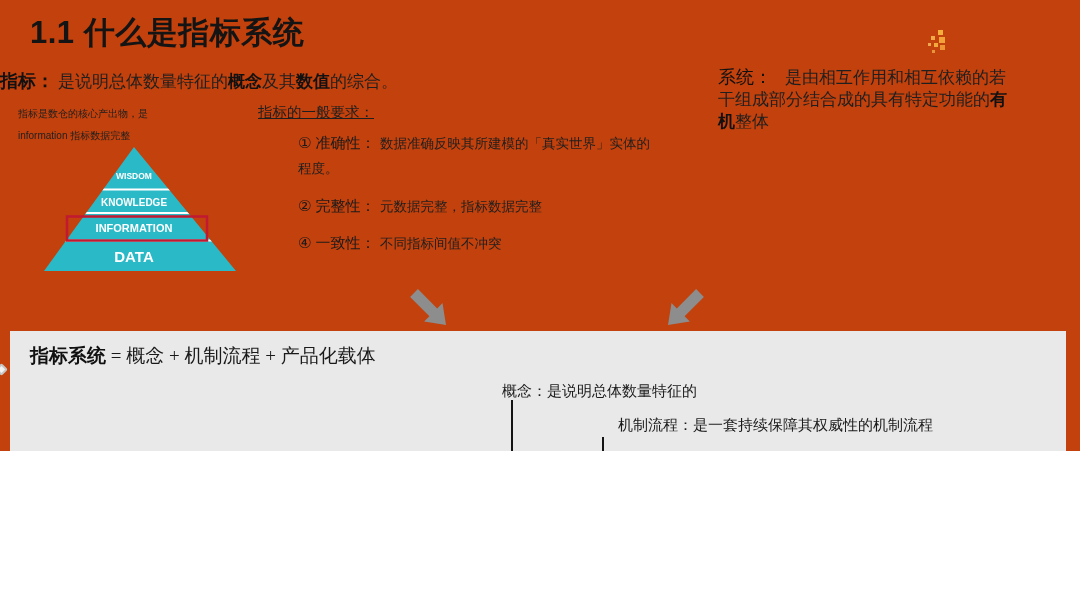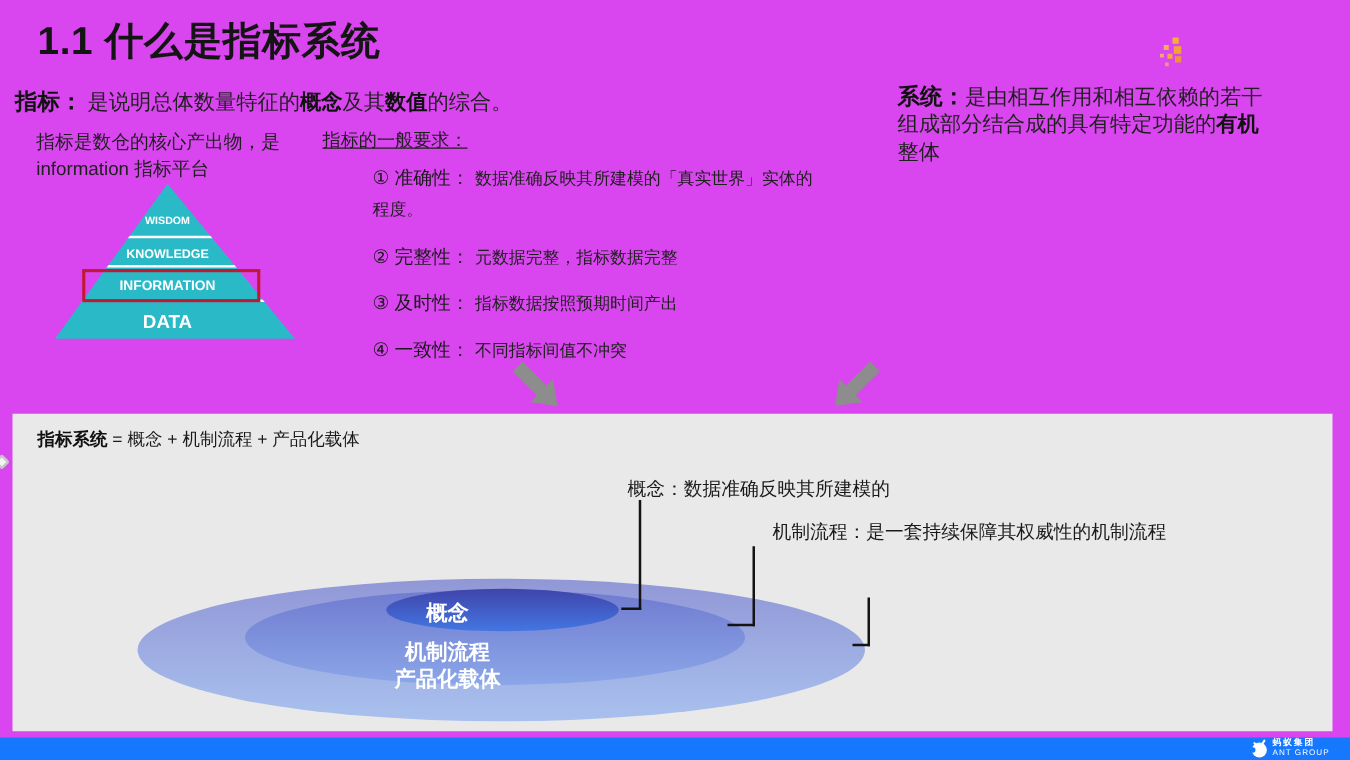--- a/index.html
+++ b/index.html
@@ -1,61 +1,61 @@
 <!DOCTYPE html>
 <html><head>
 <meta charset="utf-8">
 <style>
   * { margin:0; padding:0; box-sizing:border-box; }
   html,body { background:#ffffff; }
   body { font-family:"Liberation Sans","DejaVu Sans",sans-serif; color:#1a1a1a; }
-  #slide { position:relative; width:1080px; height:608px; background:#d946ef; overflow:hidden; }
+  #slide { position:relative; width:1080px; height:451px; background:#c2410c; overflow:hidden; }
 
   
   .title { position:absolute; left:30px; top:12px; font-size:31px; font-weight:700; color:#141414; letter-spacing:0.5px; }
 
   .datafun-logo { position:absolute; left:928px; top:24px; width:136px; height:36px; }
   .df-dots { position:absolute; left:0; top:6px; width:24px; height:28px; }
   .df-dots i { position:absolute; display:block; }
   .df-text { position:absolute; left:22px; top:0px; font-size:28px; font-weight:700; letter-spacing:-0.5px;
              background:linear-gradient(90deg,#f2ab3b 0%, #ed8a33 45%, #e0452e 100%);
              -webkit-background-clip:text; background-clip:text; -webkit-text-fill-color:transparent; }
 
-  .metric-def { position:absolute; left:12px; top:69px; font-size:17px; color:#1f1f1f; }
+  .metric-def { position:absolute; left:0; top:69px; font-size:17px; color:#1f1f1f; }
   .metric-def .term { font-size:18px; font-weight:700; color:#111; margin-right:4px; }
   .metric-def b { font-weight:700; color:#111; }
 
-  .metric-note { position:absolute; left:29px; top:103px; font-size:15px; line-height:22px; color:#1f1f1f; }
+  .metric-note { position:absolute; left:18px; top:103px; font-size:10px; line-height:22px; color:#1f1f1f; }
 
   
   .pyramid { position:absolute; left:36px; top:144px; }
 
   
   .reqs { position:absolute; left:258px; top:103px; width:372px; }
   .reqs .req-heading { font-size:14.5px; color:#1f1f1f; margin-bottom:9px;text-decoration:underline; }
   .req-item { margin-left:40px; margin-bottom:13px; width:356px; line-height:1.55; }
   .req-item .req-label { font-size:15px; color:#1a1a1a; }
   .req-item .req-desc  { font-size:13.5px; color:#1f1f1f; }
 
   
   .system-def { position:absolute; left:718px; top:66px; width:302px; font-size:17px; line-height:22px; color:#1f1f1f; }
-  .system-def .term { font-size:18px; font-weight:700; color:#111; margin-right:0; }
+  .system-def .term { font-size:18px; font-weight:400; color:#111; margin-right:13px; }
   .system-def b { font-weight:700; color:#111; }
 
   
   .big-arrow { position:absolute; width:48px; height:48px; }
   .arrow-left  { left:402px; top:281px; }
   .arrow-right { left:664px; top:281px; transform:scaleX(-1); }
 
   
   .panel { position:absolute; left:10px; top:331px; width:1056px; height:254px; background:#e9e9e9; }
   .comment-anchor { position:absolute; left:-3px; top:365px; width:9px; height:9px; border:2px solid #c6c6c6;
                     border-radius:2px; transform:rotate(45deg); background:#f3f3f3; }
 
-  .formula { position:absolute; left:30px; top:343px; font-size:14px; color:#1a1a1a; }
+  .formula { position:absolute; left:30px; top:343px; font-size:19px; color:#1a1a1a;font-family:Liberation Serif, serif; }
   .formula .fbold { font-weight:700; color:#111; }
 
   
   .ellipse { position:absolute; border-radius:50%; }
   .ellipse-outer  { left:110px; top:463px; width:582px; height:114px;
                     background:linear-gradient(180deg,#9197d6 0%, #a9c1ee 100%); }
   .ellipse-middle { left:196px; top:472px; width:400px; height:76px;
                     background:linear-gradient(180deg,#707bd0 0%, #8ba6e8 100%); }
   .ellipse-inner  { left:309px; top:471px; width:186px; height:34px;
                     background:linear-gradient(180deg,#4044aa 0%, #4376e2 100%); }
@@ -102,21 +102,21 @@
       <i style="left:4px;top:20px;width:3px;height:3px;background:#f6b84f;opacity:.7;"></i>
     </span>
   </div>
 
   <p class="metric-def">
     <span class="term">指标：</span><span>是说明总体数量特征的</span><b>概念</b><span>及其</span><b>数值</b><span>的综合。</span>
   </p>
 
   <div class="metric-note">
     <div>指标是数仓的核心产出物，是</div>
-    <div>information 指标平台</div>
+    <div>information 指标数据完整</div>
   </div>
 
   <svg class="pyramid" width="206" height="132" viewBox="0 0 206 132">
     <defs>
       <clipPath id="pyr-clip">
           <polygon points="98,3 8,127 200,127"></polygon>
         </clipPath>
     </defs>
     <polygon points="98,3 8,127 200,127" fill="#2ab9c7"></polygon>
     <g clip-path="url(#pyr-clip)" stroke="#ffffff" stroke-width="2">
@@ -133,24 +133,20 @@
 
   <div class="reqs">
     <div class="req-heading">指标的一般要求：</div>
     <div class="req-item">
       <span class="req-label">① 准确性：</span>
       <span class="req-desc">数据准确反映其所建模的「真实世界」实体的程度。</span>
     </div>
     <div class="req-item">
       <span class="req-label">② 完整性：</span>
       <span class="req-desc">元数据完整，指标数据完整</span>
-    </div>
-    <div class="req-item">
-      <span class="req-label">③ 及时性：</span>
-      <span class="req-desc">指标数据按照预期时间产出</span>
     </div>
     <div class="req-item">
       <span class="req-label">④ 一致性：</span>
       <span class="req-desc">不同指标间值不冲突</span>
     </div>
   </div>
 
   <p class="system-def">
     <span class="term">系统：</span><span>是由相互作用和相互依赖的若干组成部分结合成的具有特定功能的</span><b>有机</b><span>整体</span>
   </p>
@@ -170,21 +166,21 @@
   </p>
 
   <div class="ellipse ellipse-outer"></div>
   <div class="ellipse ellipse-middle"></div>
   <div class="ellipse ellipse-inner"></div>
 
   <div class="ring-label ring-label-1">概念</div>
   <div class="ring-label ring-label-2">机制流程</div>
   <div class="ring-label ring-label-3">产品化载体</div>
 
-  <div class="callout callout-1">概念：数据准确反映其所建模的</div>
+  <div class="callout callout-1">概念：是说明总体数量特征的</div>
   <div class="callout callout-2">机制流程：是一套持续保障其权威性的机制流程</div>
 
   <div class="connector connector-1"></div>
   <div class="connector connector-2"></div>
   <div class="connector connector-3"></div>
 
   <div class="footer-bar"></div>
   <svg class="ant-logo" viewBox="0 0 16 16">
     <circle cx="8.5" cy="9" r="6" fill="#ffffff"></circle>
     <circle cx="3.2" cy="9" r="2.2" fill="#1677ff"></circle>

